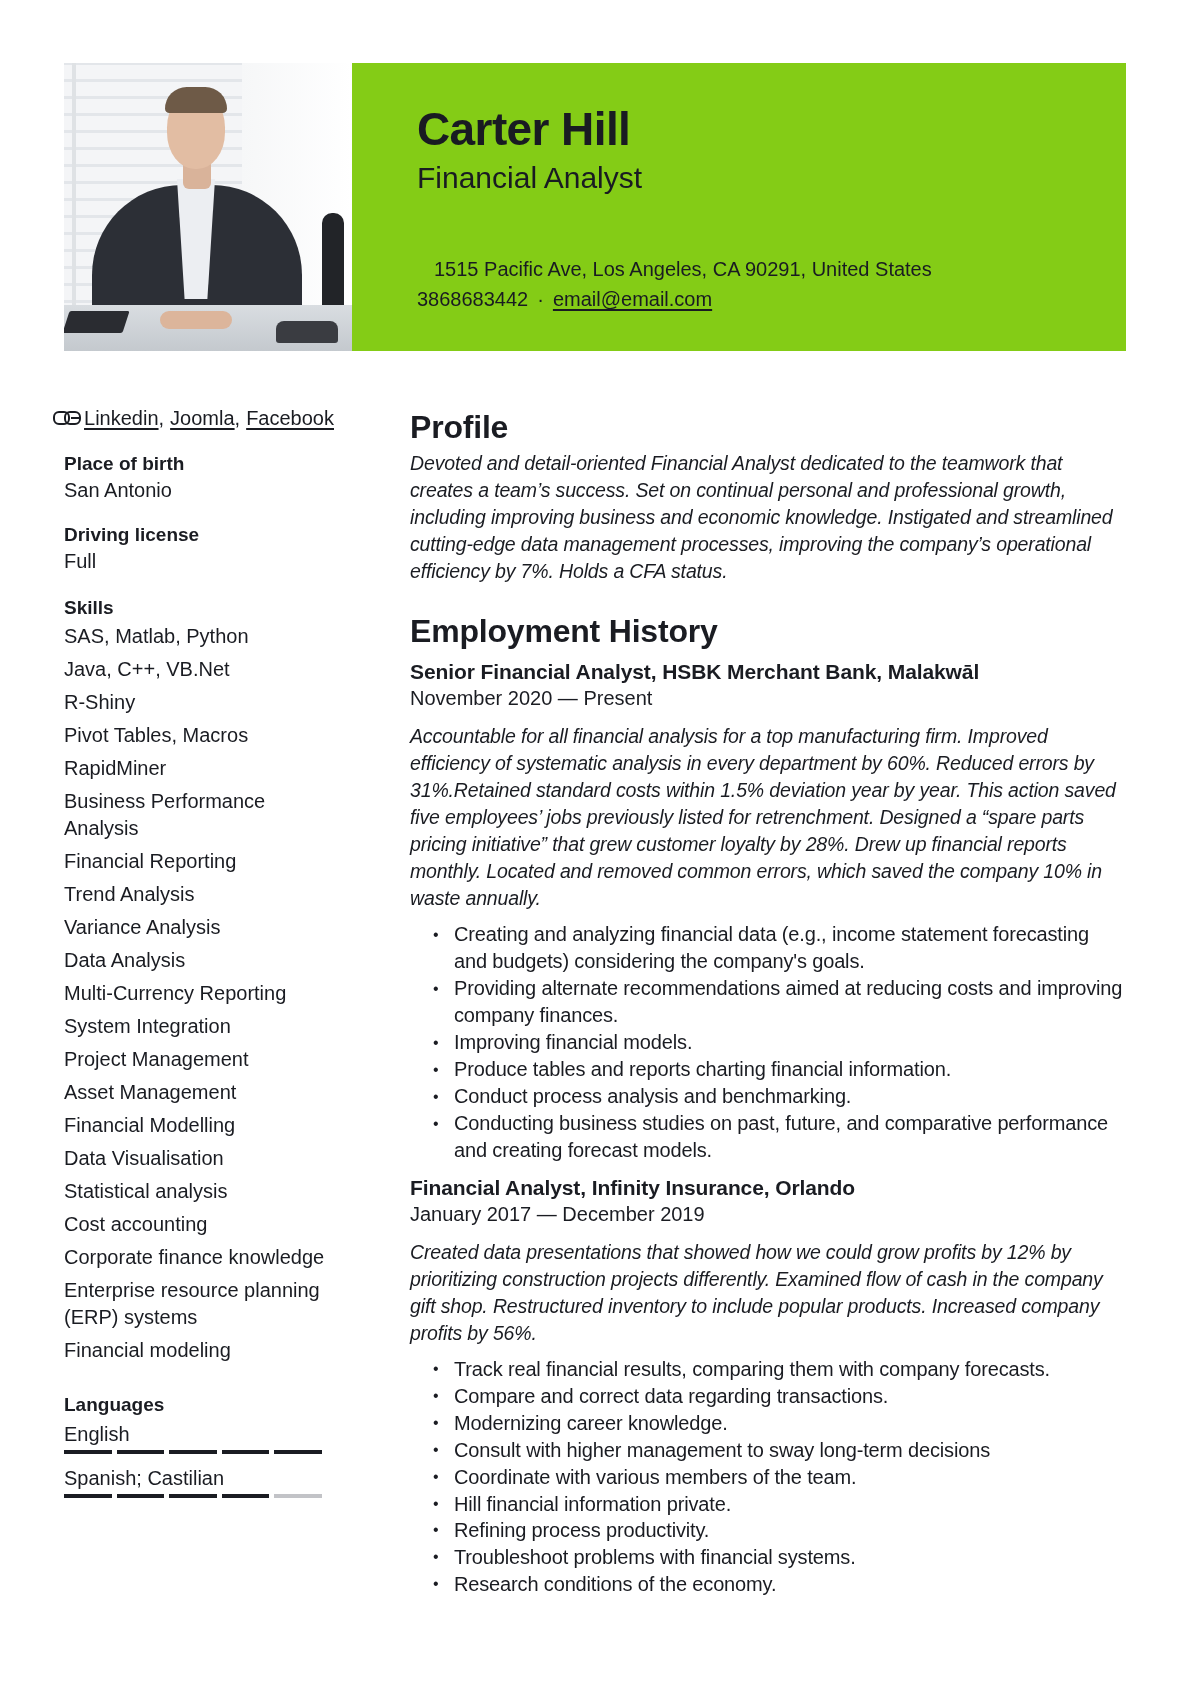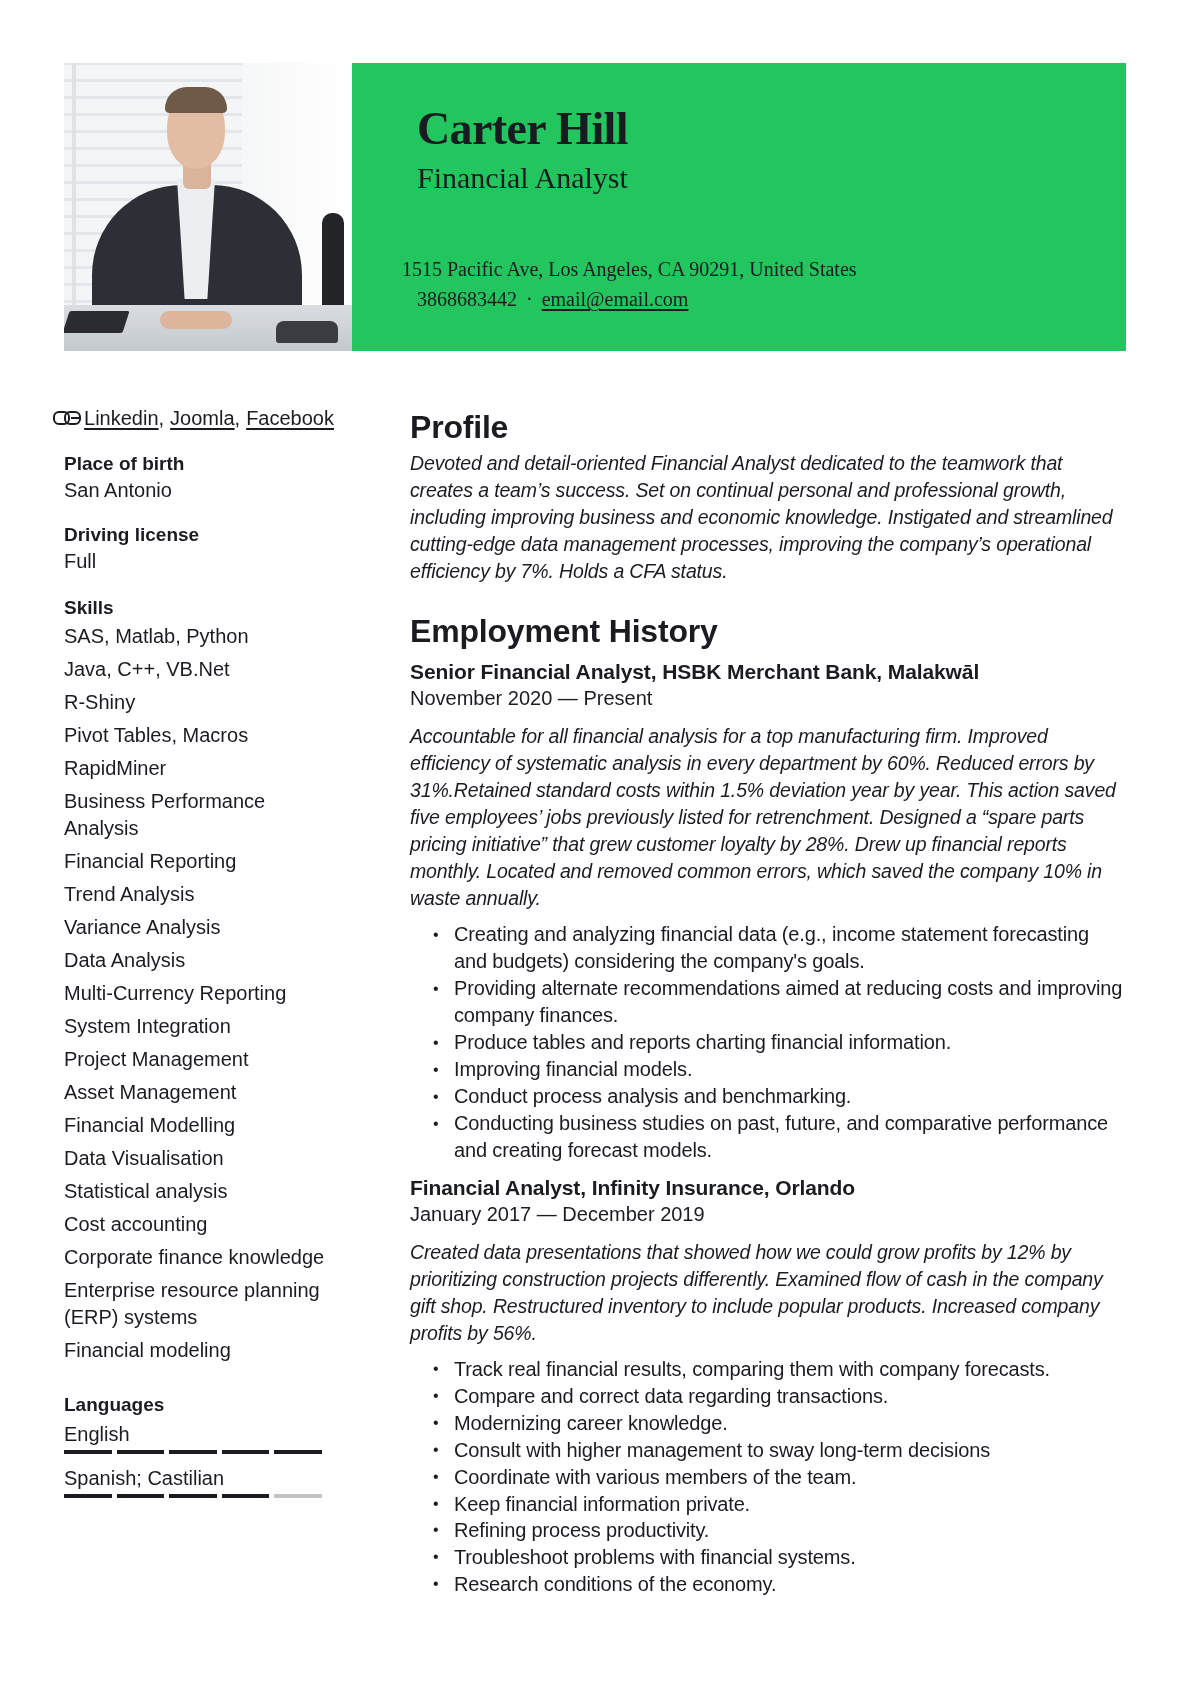--- a/index.html
+++ b/index.html
@@ -19,24 +19,24 @@
   .photo .keyboard { position: absolute; left: 2px; bottom: 18px; width: 60px; height: 22px; background: #2a2c31; transform: skewX(-18deg); border-radius: 2px; }
   .photo .phone { position: absolute; right: 14px; bottom: 8px; width: 62px; height: 22px; background: #3a3c41; border-radius: 8px 8px 3px 3px; }
   .photo .chair { position: absolute; right: 8px; top: 150px; width: 22px; height: 120px; background: #222428; border-radius: 10px; }
   .photo .body { position: absolute; left: 28px; top: 122px; width: 210px; height: 170px; background: #2c2f36; border-radius: 90px 90px 8px 8px; }
   .photo .shirt { position: absolute; left: 113px; top: 116px; width: 38px; height: 120px; background: #eceef2; clip-path: polygon(0 0, 100% 0, 80% 100%, 20% 100%); }
   .photo .neck { position: absolute; left: 119px; top: 96px; width: 28px; height: 30px; background: #d9b39a; border-radius: 6px; }
   .photo .head { position: absolute; left: 103px; top: 30px; width: 58px; height: 76px; background: #e2bda3; border-radius: 45% 45% 48% 48%; }
   .photo .hair { position: absolute; left: 101px; top: 24px; width: 62px; height: 26px; background: #6e5a47; border-radius: 30px 30px 6px 6px; }
   .photo .hands { position: absolute; left: 96px; top: 248px; width: 72px; height: 18px; background: #dcb59b; border-radius: 9px; }
 
-  .header-info { flex: 1; background: #22c55e; position: relative; font-family: Liberation Serif, serif; }
+  .header-info { flex: 1; background: #84cc16; position: relative; }
   .name { position: absolute; left: 65px; top: 38px; font-size: 46px; font-weight: 700; letter-spacing: -0.6px; color: #191b22; line-height: 56px; }
   .job-title { position: absolute; left: 65px; top: 95px; font-size: 30px; font-weight: 400; color: #191b22; line-height: 40px; }
-  .address { position: absolute; left: 50px; top: 192px; font-size: 20px; color: #191b22; line-height: 28px; }
+  .address { position: absolute; left: 82px; top: 192px; font-size: 20px; color: #191b22; line-height: 28px; }
   .contact-line { position: absolute; left: 65px; top: 222px; font-size: 20px; color: #191b22; line-height: 28px; white-space: nowrap; }
   .contact-line .sep { margin: 0 9px; }
   .contact-line a { color: #191b22; text-decoration: underline; text-underline-offset: 3px; }
 
   
   .left { position: absolute; left: 64px; top: 403px; width: 270px; font-size: 20px; line-height: 27px; color: #1a1c22; }
   .links-row { display: flex; align-items: center; height: 30px; white-space: nowrap; justify-content: center; }
   .link-icon { width: 24px; height: 14px; margin-right: 14px; position: relative; }
   .link-icon::before, .link-icon::after { content: ""; position: absolute; top: 0; width: 13px; height: 10px; border: 2.5px solid #1a1c22; border-radius: 6px; }
   .link-icon::before { left: 0; }
@@ -175,37 +175,37 @@
   <section>
     <h2 class="section-title">Employment History</h2>
 
     <div>
       <div class="job-head">Senior Financial Analyst, HSBK Merchant Bank, Malakwāl</div>
       <div class="job-dates">November 2020 — Present</div>
       <p class="italic-text job-desc">Accountable for all financial analysis for a top manufacturing firm. Improved efficiency of systematic analysis in every department by 60%. Reduced errors by 31%.Retained standard costs within 1.5% deviation year by year. This action saved five employees’ jobs previously listed for retrenchment. Designed a “spare parts pricing initiative” that grew customer loyalty by 28%. Drew up financial reports monthly. Located and removed common errors, which saved the company 10% in waste annually.</p>
       <ul class="bullets">
         <li>Creating and analyzing financial data (e.g., income statement forecasting and budgets) considering the company's goals.</li>
         <li>Providing alternate recommendations aimed at reducing costs and improving company finances.</li>
+        <li>Improving financial models.</li>
         <li>Produce tables and reports charting financial information.</li>
-        <li>Improving financial models.</li>
         <li>Conduct process analysis and benchmarking.</li>
         <li>Conducting business studies on past, future, and comparative performance and creating forecast models.</li>
       </ul>
     </div>
 
     <div style="margin-top:10px">
       <div class="job-head">Financial Analyst, Infinity Insurance, Orlando</div>
       <div class="job-dates">January 2017 — December 2019</div>
       <p class="italic-text job-desc">Created data presentations that showed how we could grow profits by 12% by prioritizing construction projects differently. Examined flow of cash in the company gift shop. Restructured inventory to include popular products. Increased company profits by 56%.</p>
       <ul class="bullets tight">
         <li>Track real financial results, comparing them with company forecasts.</li>
         <li>Compare and correct data regarding transactions.</li>
         <li>Modernizing career knowledge.</li>
         <li>Consult with higher management to sway long-term decisions</li>
         <li>Coordinate with various members of the team.</li>
-        <li>Keep financial information private.</li>
+        <li>Hill financial information private.</li>
         <li>Refining process productivity.</li>
         <li>Troubleshoot problems with financial systems.</li>
         <li>Research conditions of the economy.</li>
       </ul>
     </div>
   </section>
 </div>
 
 </body></html>

